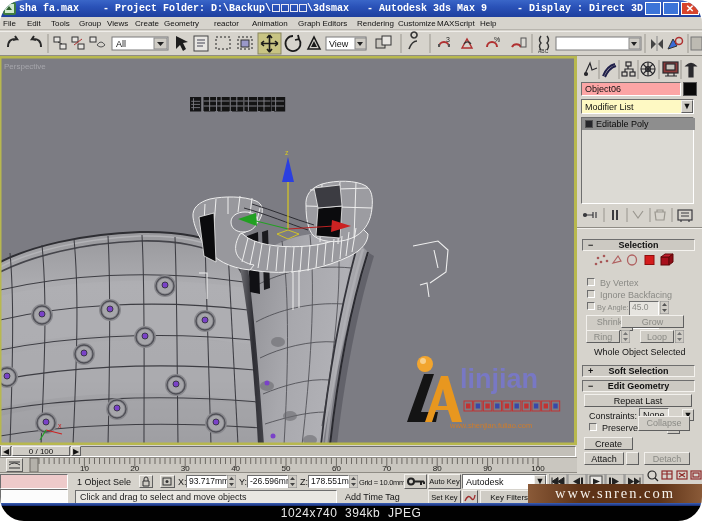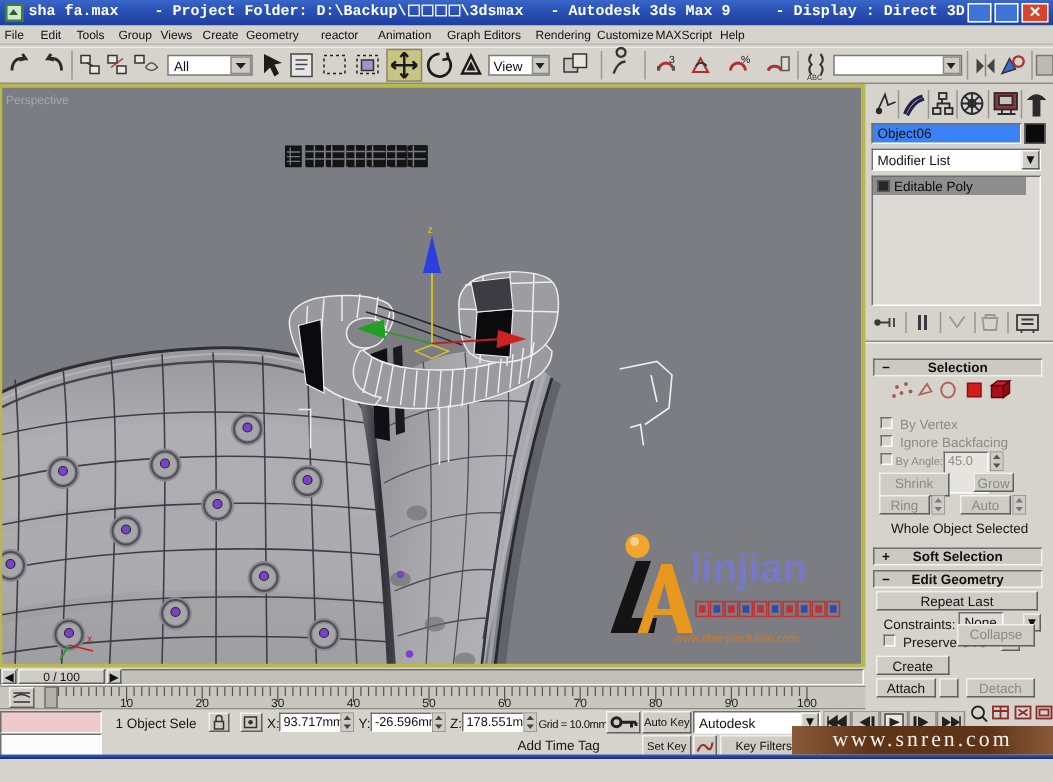--- a/index.html
+++ b/index.html
@@ -1,17 +1,17 @@
 <!DOCTYPE html>
 <html><head>
 <meta charset="utf-8">
 <style>
 * { margin:0; padding:0; box-sizing:border-box; }
 body { font-family:"Liberation Sans", sans-serif; }
-#root { position:relative; width:702px; height:521px; overflow:hidden; background:#d6d3cc; }
+#root { position:relative; width:702px; height:521px; overflow:hidden; background:#d6d3cc;border-radius:24px; }
 .abs { position:absolute; }
 .sunken { border:1px solid; border-color:#6e6e6e #ffffff #ffffff #6e6e6e; }
 .btn { border:1px solid; border-color:#f2f0ec #5f5f5f #5f5f5f #f2f0ec; background:#cfccc5; font-size:9px; text-align:center; color:#111; }
 .btn.grey { color:#8a8a85; }
 #titlebar { left:0; top:0; width:702px; height:17px; background:linear-gradient(#3a66c8,#2a52b8 40%,#1e3f9e); color:#fff; font-size:10px; font-weight:bold; }
 #menubar { left:0; top:17px; width:702px; height:13px; background:#d6d3cc; font-size:8px; color:#101010; border-bottom:1px solid #b8b5ae;}
 #menubar span { position:absolute; top:2px; text-decoration-thickness:1px; text-underline-offset:1px;}
 #toolbar { left:0; top:31px; width:702px; height:25px; background:#d6d3cc; }
 #viewport { left:0; top:56px; width:577px; height:389px; }
 #panel { left:577px; top:56px; width:125px; height:412px; background:#d6d3cc; font-size:9px; color:#111;}
@@ -558,26 +558,26 @@
           <circle cx="71" cy="11" r="2.5"></circle>
           <path d="M71 4 L71 18 M64 11 L78 11 M66 6 L76 16 M66 16 L76 6"></path>
   <line x1="82" y1="2" x2="82" y2="21" stroke="#98958e" stroke-width="1"></line>
   <rect x="86" y="4" width="15" height="11" fill="#8e3a3a" stroke="#2a2a2e"></rect>
           <rect x="89" y="6" width="9" height="6" fill="#c8c4bc"></rect>
           <path d="M91 15 L91 18 M97 15 L97 18 M88 18 L100 18"></path>
   <line x1="104" y1="2" x2="104" y2="21" stroke="#98958e" stroke-width="1"></line>
   <path d="M109 8 Q114 3 119 8 L116 8 L116 19 L112 19 L112 8 Z" fill="#2a2a2e"></path>
   </g>
 </svg>
-<div class="abs sunken" style="left:4px;top:26px;width:100px;height:14px;background:#3b82f6;font-size:9px;padding:1px 3px;color:#111">Object06</div>
+<div class="abs sunken" style="left:4px;top:26px;width:100px;height:14px;background:#fca5a5;font-size:9px;padding:1px 3px;color:#111">Object06</div>
 <div class="abs" style="left:106px;top:26px;width:14px;height:14px;background:#0a0a0a;border:1px solid #555"></div>
-<div class="abs sunken" style="left:4px;top:43px;width:113px;height:15px;background:#ffffff;font-size:9px;padding:2px 3px;color:#111">Modifier List</div>
+<div class="abs sunken" style="left:4px;top:43px;width:113px;height:15px;background:#fef9c3;font-size:9px;padding:2px 3px;color:#111">Modifier List</div>
 <div class="abs btn" style="left:104px;top:44px;width:12px;height:13px;line-height:11px">▼</div>
 <div class="abs sunken" style="left:4px;top:61px;width:113px;height:87px;background:#dcdad4"></div>
-<div class="abs" style="left:5px;top:62px;width:102px;height:12px;background:#8e8e8e;font-size:9px;color:#0a0a0a;padding-left:14px;line-height:12px">Editable Poly</div>
+<div class="abs" style="left:5px;top:62px;width:113px;height:12px;background:#8e8e8e;font-size:9px;color:#0a0a0a;padding-left:14px;line-height:12px">Editable Poly</div>
 <div class="abs" style="left:8px;top:64px;width:8px;height:8px;background:#26262a;border:1px solid #555"></div>
 <svg class="abs" style="left:0;top:150px" width="125" height="18">
   <g stroke="#3a3a3e" fill="none" stroke-width="1.2">
   <path d="M8 9 L16 9 M16 6 L16 12 M19 6 L19 12"></path>
           <circle cx="8" cy="9" r="1.5" fill="#3a3a3e"></circle>
   <line x1="27" y1="2" x2="27" y2="16" stroke="#98958e" stroke-width="1"></line>
   <path d="M36 4 L36 14 M40 4 L40 14" stroke-width="2"></path>
   <line x1="50" y1="2" x2="50" y2="16" stroke="#98958e" stroke-width="1"></line>
   <path d="M56 5 L61 12 L66 5" stroke="#9a978f"></path>
   <line x1="73" y1="2" x2="73" y2="16" stroke="#98958e" stroke-width="1"></line>
@@ -613,27 +613,27 @@
 <span class="ck" style="left:10px;top:234px"></span>
       <span class="lblg" style="left:23px;top:234px">Ignore Backfacing</span>
 <span class="ck" style="left:10px;top:246px"></span>
       <span class="lblg" style="left:20px;top:247px;font-size:7.5px">By Angle:</span>
 <span class="spin" style="left:52px;top:245px;width:30px;height:28px;color:#8a8a85">45.0</span>
 <svg class="abs" style="left:83px;top:245px" width="9" height="13">
         <rect width="9" height="13" fill="#cfccc5" stroke="#8a8a8a"></rect>
         <path d="M2 5 L4.5 2 L7 5 Z M2 8 L4.5 11 L7 8 Z" fill="#555"></path>
       </svg>
 <div class="abs btn grey" style="left:9px;top:259px;width:47px;height:16px;line-height:12px">Shrink</div>
-<div class="abs btn grey" style="left:72px;top:259px;width:27px;height:13px;line-height:12px">Grow</div>
+<div class="abs btn grey" style="left:44px;top:259px;width:63px;height:13px;line-height:12px">Grow</div>
 <div class="abs btn grey" style="left:9px;top:274px;width:34px;height:13px;line-height:12px">Ring</div>
 <svg class="abs" style="left:44px;top:274px" width="9" height="13">
         <rect width="9" height="13" fill="#cfccc5" stroke="#8a8a8a"></rect>
         <path d="M2 5 L4.5 2 L7 5 Z M2 8 L4.5 11 L7 8 Z" fill="#777"></path>
       </svg>
-<div class="abs btn grey" style="left:63px;top:274px;width:34px;height:13px;line-height:12px">Auto</div>
+<div class="abs btn grey" style="left:63px;top:274px;width:34px;height:13px;line-height:12px">Loop</div>
 <svg class="abs" style="left:98px;top:274px" width="9" height="13">
         <rect width="9" height="13" fill="#cfccc5" stroke="#8a8a8a"></rect>
         <path d="M2 5 L4.5 2 L7 5 Z M2 8 L4.5 11 L7 8 Z" fill="#777"></path>
       </svg>
 <span class="lbl" style="left:17px;top:291px">Whole Object Selected</span>
 <div class="rollhead" style="top:309px"><b>+</b>Soft Selection</div>
 <div class="rollhead" style="top:324px"><b>−</b>Edit Geometry</div>
 <div class="abs btn" style="left:7px;top:338px;width:108px;height:13px;line-height:12px">Repeat Last</div>
 <span class="lbl" style="left:12px;top:355px">Constraints:</span>
 <div class="abs sunken" style="left:62px;top:352px;width:30px;height:14px;background:#dcdad4;font-size:9px;padding:1px 3px">None</div>
@@ -853,26 +853,28 @@
             <rect x="2" y="3" width="10" height="8" stroke="#8e2a2a"></rect>
             <path d="M4 5 L10 9 M10 5 L4 9" stroke="#8e2a2a"></path>
           </g>
 <g transform="translate(44,0)">
             <rect x="2" y="3" width="10" height="8" stroke="#8e2a2a"></rect>
             <rect x="4" y="5" width="6" height="4" stroke="#8e2a2a"></rect>
           </g>
 </g>
 </svg>
 
+<div class="abs sunken" style="left:75px;top:45px;width:262px;height:14px;background:#e9e7e2;font-size:9px;padding:1px 4px;color:#222">Click and drag to select and move objects</div>
 <span class="lbl" style="left:345px;top:47px">Add Time Tag</span>
 <div class="abs btn" style="left:428px;top:45px;width:33px;height:15px;line-height:14px;font-size:7.5px">Set Key</div>
 <div class="abs btn" style="left:462px;top:45px;width:16px;height:15px"><svg width="14" height="13">
           <path d="M2 10 Q5 3 8 7 T12 4" stroke="#a03030" fill="none" stroke-width="1.4"></path>
         </svg></div>
 <div class="abs btn" style="left:480px;top:45px;width:65px;height:15px;line-height:14px;font-size:8px">Key Filters...</div>
 
 <div class="abs" style="left:0;top:58px;width:702px;height:3px;background:linear-gradient(#3a60b8,#162a70)"></div>
 </div>
 
 <div id="snren" class="abs">www.snren.com</div>
 
+<div id="blackstrip" class="abs">1024x740&nbsp; 394kb&nbsp; JPEG</div>
 
 </div>
 
 </body></html>

